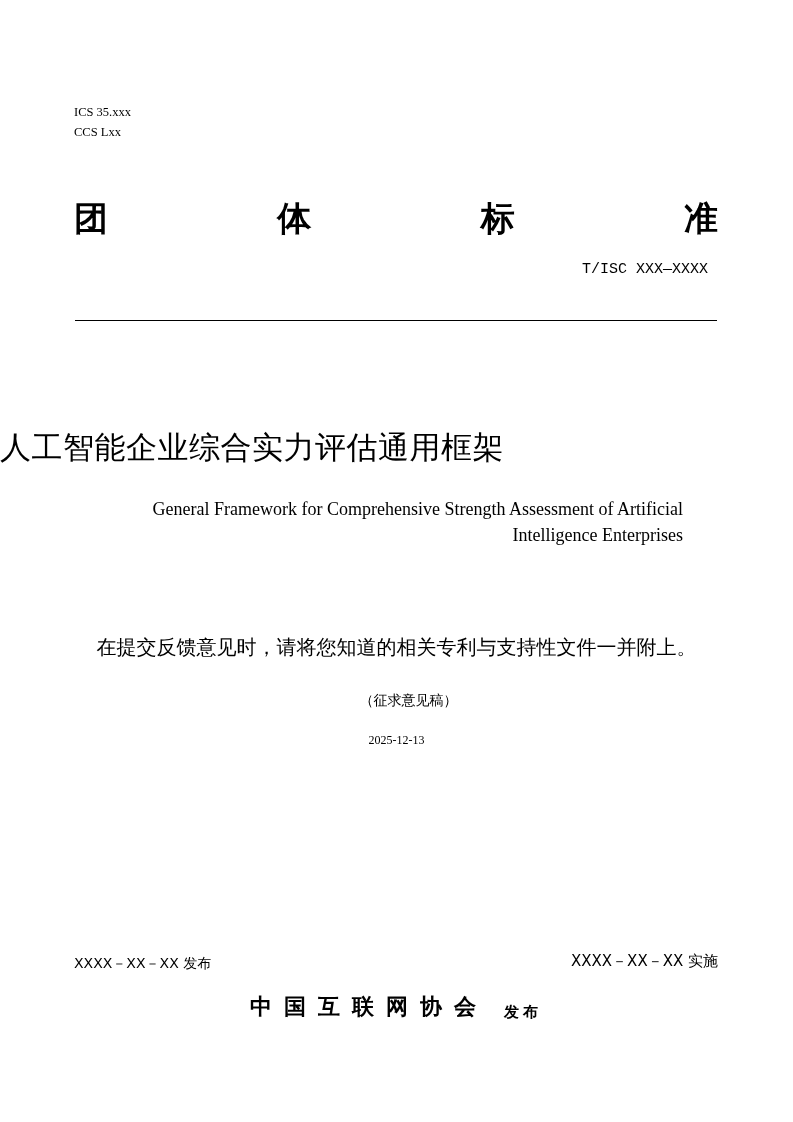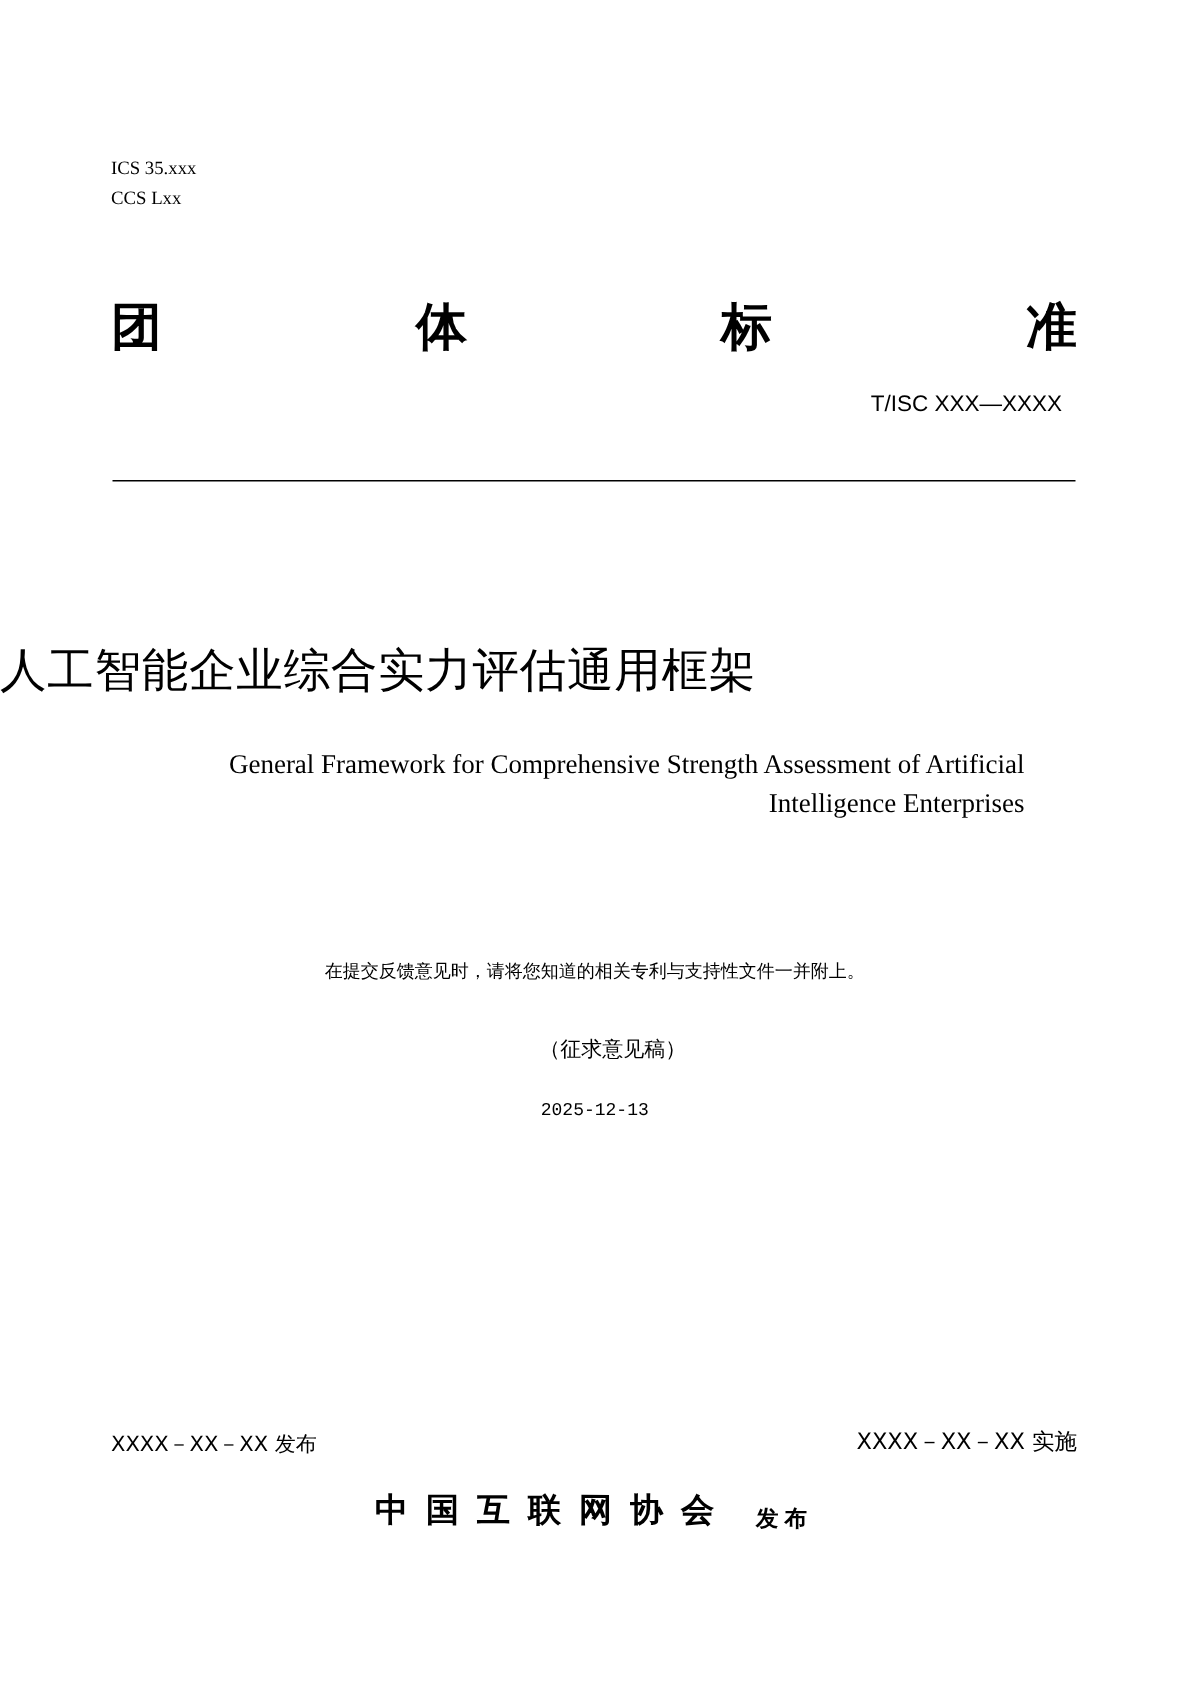--- a/index.html
+++ b/index.html
@@ -1,26 +1,26 @@
 <!DOCTYPE html>
 <html><head>
   <meta charset="utf-8">
   <style>
     html, body { margin:0; padding:0; background:#ffffff; }
     body { width:793px; height:1122px; position:relative; overflow:hidden; color:#000; font-family:"DejaVu Serif", serif; }
     .abs { position:absolute; }
     .codes { left:74px; top:78px; font-family:"Liberation Serif", serif; font-size:12.5px; line-height:20px;margin-top:24px; }
     .std-title { left:74px; top:198px; width:644px; display:flex; justify-content:space-between; font-family:"DejaVu Serif", serif; font-weight:bold; font-size:34px; line-height:40px; }
-    .std-number { right:85px; top:261px; font-family:Liberation Sans, sans-serif; font-size:15px; }
+    .std-number { right:85px; top:261px; font-family:Liberation Mono, monospace; font-size:15px; }
     .rule { left:75px; top:320px; width:642px; height:0; border-top:1px solid #000; }
     .title-zh { left:0; width:793px; top:425px; text-align:left; font-family:"DejaVu Sans", sans-serif; font-size:31px; line-height:44px; letter-spacing:0.5px; }
     .title-en { left:110px; width:573px; top:496px; text-align:right; font-family:"Liberation Serif", serif; font-size:18px; line-height:26px; }
-    .notice { left:0; width:793px; top:634px; text-align:center; font-family:"DejaVu Serif", serif; font-size:12px; line-height:26px; }
+    .notice { left:0; width:793px; top:634px; text-align:center; font-family:"DejaVu Serif", serif; font-size:20px; line-height:26px; }
     .draft { left:0; width:793px; top:689px; text-align:center; font-family:"DejaVu Serif", serif; font-size:14px; line-height:22px;padding-left:12px; }
-    .date { left:0; width:793px; top:730px; text-align:center; font-family:Liberation Mono, monospace; font-size:12px; line-height:20px; }
+    .date { left:0; width:793px; top:730px; text-align:center; font-family:Liberation Serif, serif; font-size:12px; line-height:20px; }
     .pub-date { left:74px; top:952px; font-family:"DejaVu Sans", sans-serif; font-size:14px; line-height:22px; }
     .impl-date { right:75px; top:950px; font-family:"DejaVu Sans", sans-serif; font-size:15px; line-height:22px; }
     .org { left:250px; top:992px; display:flex; align-items:flex-end; }
     .org-name { font-family:"DejaVu Sans", sans-serif; font-weight:bold; font-size:22px; letter-spacing:12px; }
     .org-suffix { margin-left:16px; font-family:"DejaVu Sans", sans-serif; font-weight:bold; font-size:15px; letter-spacing:4px; }
   </style>
 </head>
 <body>
 
 <div class="abs codes">

